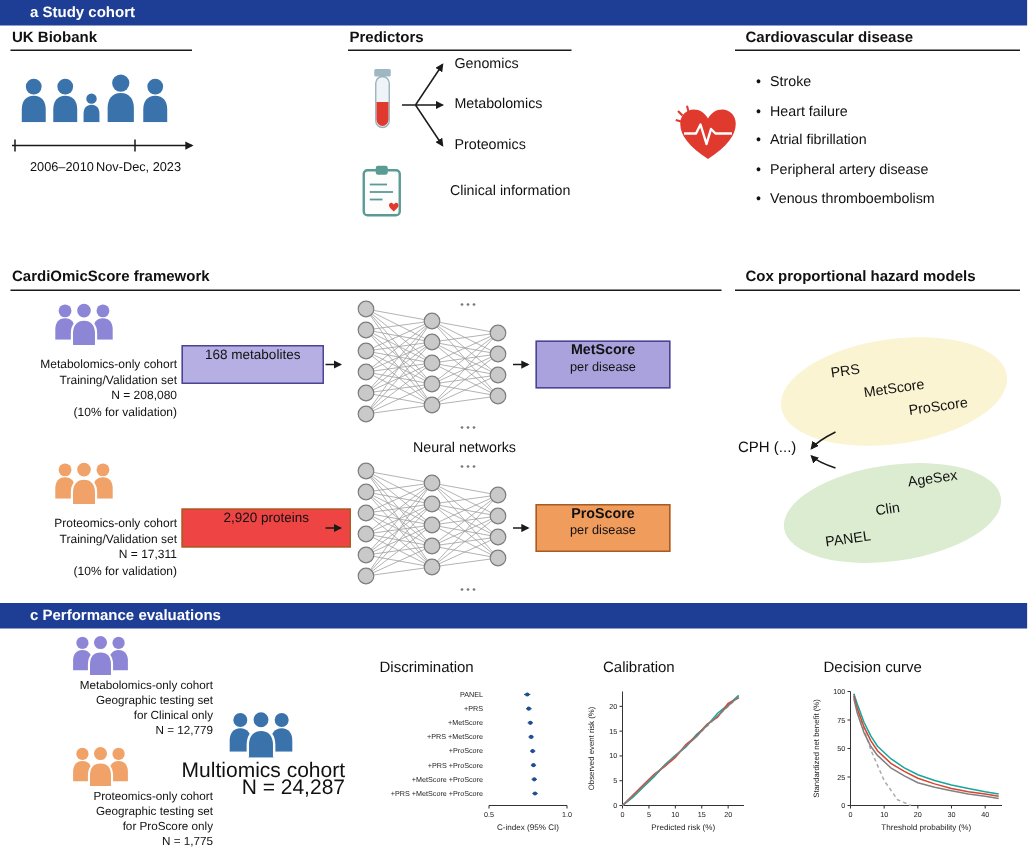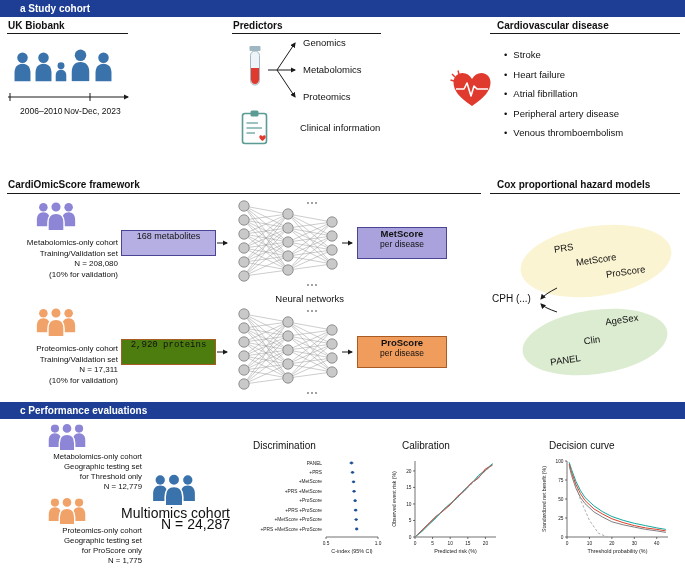--- a/index.html
+++ b/index.html
@@ -225,21 +225,21 @@
 
   <svg style="left: 34px; top: 306px; fill: rgb(240, 162, 105);" width="44" height="30">
     <use href="#sym-people" width="44" height="30"></use>
   </svg>
   <div class="cblock" style="left:4px;top:344px;width:114px">
     <div>Proteomics-only cohort</div>
     <div>Training/Validation set</div>
     <div>N = 17,311</div>
     <div>(10% for validation)</div>
   </div>
-  <div class="box orange" style="left: 121px; top: 339px; width: 95px; height: 26px; background: #4d7c0f; font-family: Liberation Mono, monospace;">
+  <div class="box orange" style="left: 121px; top: 339px; width: 113px; height: 26px; background: #ef4444;">
     <span class="b0">2,920 proteins</span>
   </div>
   <svg style="left:217px;top:348px" width="16" height="8">
       <line x1="0" y1="4" x2="10" y2="4" class="ln" marker-end="url(#arr)"></line>
     </svg>
   <svg style="left:234px;top:306px" width="108" height="92">
       <line x1="10" y1="8" x2="54" y2="16" stroke="#9a9a9a" stroke-width="0.5"></line>
       <line x1="10" y1="8" x2="54" y2="30" stroke="#9a9a9a" stroke-width="0.5"></line>
       <line x1="10" y1="8" x2="54" y2="44" stroke="#9a9a9a" stroke-width="0.5"></line>
       <line x1="10" y1="8" x2="54" y2="58" stroke="#9a9a9a" stroke-width="0.5"></line>
@@ -336,21 +336,21 @@
   </svg>
 
   <div class="phead" style="top:402px">c  Performance evaluations</div>
 
   <svg style="left: 46px; top: 422px; fill: rgb(141, 134, 214);" width="42" height="28">
     <use href="#sym-people" width="42" height="28"></use>
   </svg>
   <div class="cblock small7" style="left:2px;top:452px;width:140px">
     <div>Metabolomics-only cohort</div>
     <div>Geographic testing set</div>
-    <div>for Threshold only</div>
+    <div>for Clinical only</div>
     <div>N = 12,779</div>
   </div>
 
   <svg style="left: 46px; top: 496px; fill: rgb(240, 162, 105);" width="42" height="28">
     <use href="#sym-people" width="42" height="28"></use>
   </svg>
   <div class="cblock small7" style="left:2px;top:526px;width:140px">
     <div>Proteomics-only cohort</div>
     <div>Geographic testing set</div>
     <div>for ProScore only</div>

